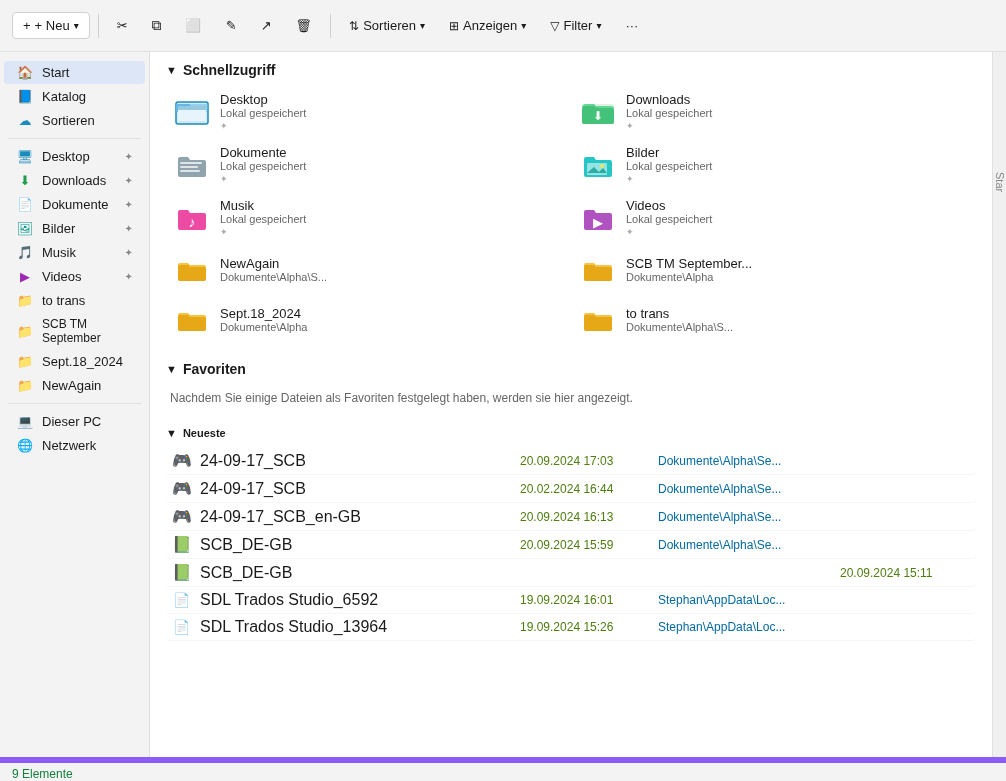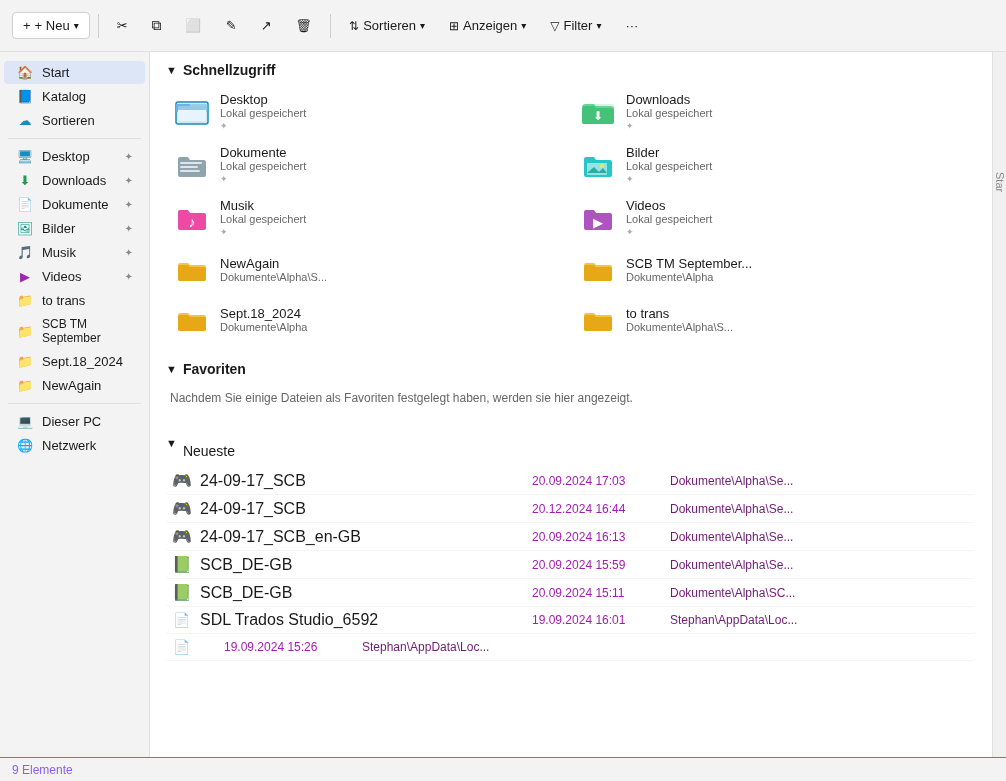--- a/index.html
+++ b/index.html
@@ -91,29 +91,29 @@
 
     
     .recent-table { width: 100%; padding: 0 16px; }
     .recent-row {
       display: flex; align-items: center; gap: 8px;
       padding: 4px 6px; border-radius: 4px; cursor: pointer;
       border-bottom: 1px solid #f5f5f5;
     }
     .recent-icon { width: 20px; text-align: center; flex-shrink: 0; font-size: 16px; }
     .recent-name { flex: 1; font-size: 16px; color: #1a1a1a; min-width: 0; }
-    .recent-date { width: 130px; font-size: 12px; color: #a21caf; flex-shrink: 0; margin-left: 24px; }
-    .recent-path { flex: 1; font-size: 12px; color: #701a75; min-width: 0; white-space: nowrap; overflow: hidden; text-overflow: ellipsis; }
+    .recent-date { width: 130px; font-size: 12px; color: #4d7c0f; flex-shrink: 0; }
+    .recent-path { flex: 1; font-size: 12px; color: #0369a1; min-width: 0; white-space: nowrap; overflow: hidden; text-overflow: ellipsis; }
 
     
     .status-bar {
       height: 24px; background: #f3f3f3;
-      border-top: 1px solid #8b5cf6;
-      display: flex; align-items: center;
-      padding: 0 12px; font-size: 12px; color: #8b5cf6;
+      border-top: 6px solid #8b5cf6;
+      display: flex; align-items: flex-end;
+      padding: 0 12px; font-size: 12px; color: #15803d;
     }
 
     
     .sidebar::-webkit-scrollbar, .content::-webkit-scrollbar { width: 8px; }
     .sidebar::-webkit-scrollbar-track, .content::-webkit-scrollbar-track { background: transparent; }
     .sidebar::-webkit-scrollbar-thumb { background: #c0c0c0; border-radius: 4px; }
 
     
     .right-panel {
       width: 14px; background: #f0f0f0; border-left: 1px solid #e0e0e0;
@@ -413,63 +413,63 @@
     <div class="section-header">
       <span style="font-size:11px;">▼</span>
       <span style="font-size:14px; font-weight:600;">Favoriten</span>
     </div>
     <div class="favorites-text">
       <span>Nachdem Sie einige Dateien als Favoriten festgelegt haben, werden sie hier angezeigt.</span>
     </div>
 
     <div class="section-header">
       <span style="font-size:11px;">▼</span>
-      <span style="font-size:14px; font-weight:400;margin-top:16px;">Neueste</span>
+      <span style="font-size:11px; font-weight:700;">Neueste</span>
     </div>
 
     <div class="recent-table">
 
     <div class="recent-row">
       <div class="recent-icon"><span style="font-size:16px; color:#e74c3c;">🎮</span></div>
       <div class="recent-name">24-09-17_SCB</div>
       <div class="recent-date">20.09.2024 17:03</div>
       <div class="recent-path">Dokumente\Alpha\Se...</div>
     </div>
         <div class="recent-row">
       <div class="recent-icon"><span style="font-size:16px; color:#e74c3c;">🎮</span></div>
       <div class="recent-name">24-09-17_SCB</div>
-      <div class="recent-date">20.12.2024 16:44</div>
+      <div class="recent-date">20.02.2024 16:44</div>
       <div class="recent-path">Dokumente\Alpha\Se...</div>
     </div>
         <div class="recent-row">
       <div class="recent-icon"><span style="font-size:16px; color:#e74c3c;">🎮</span></div>
       <div class="recent-name">24-09-17_SCB_en-GB</div>
       <div class="recent-date">20.09.2024 16:13</div>
       <div class="recent-path">Dokumente\Alpha\Se...</div>
     </div>
         <div class="recent-row">
       <div class="recent-icon"><span style="font-size:16px; color:#27ae60;">📗</span></div>
       <div class="recent-name">SCB_DE-GB</div>
       <div class="recent-date">20.09.2024 15:59</div>
       <div class="recent-path">Dokumente\Alpha\Se...</div>
     </div>
         <div class="recent-row">
       <div class="recent-icon"><span style="font-size:16px; color:#27ae60;">📗</span></div>
       <div class="recent-name">SCB_DE-GB</div>
       <div class="recent-date">20.09.2024 15:11</div>
-      <div class="recent-path">Dokumente\Alpha\SC...</div>
     </div>
         <div class="recent-row">
       <div class="recent-icon"><span style="font-size:14px; color:#888;">📄</span></div>
       <div class="recent-name">SDL Trados Studio_6592</div>
       <div class="recent-date">19.09.2024 16:01</div>
       <div class="recent-path">Stephan\AppData\Loc...</div>
     </div>
         <div class="recent-row">
       <div class="recent-icon"><span style="font-size:14px; color:#888;">📄</span></div>
+      <div class="recent-name">SDL Trados Studio_13964</div>
       <div class="recent-date">19.09.2024 15:26</div>
       <div class="recent-path">Stephan\AppData\Loc...</div>
     </div>
       </div>
 
   </div>
 
   <div class="right-panel">
     <span style="writing-mode:vertical-rl; font-size:11px; color:#888;">Star</span>
   </div>

